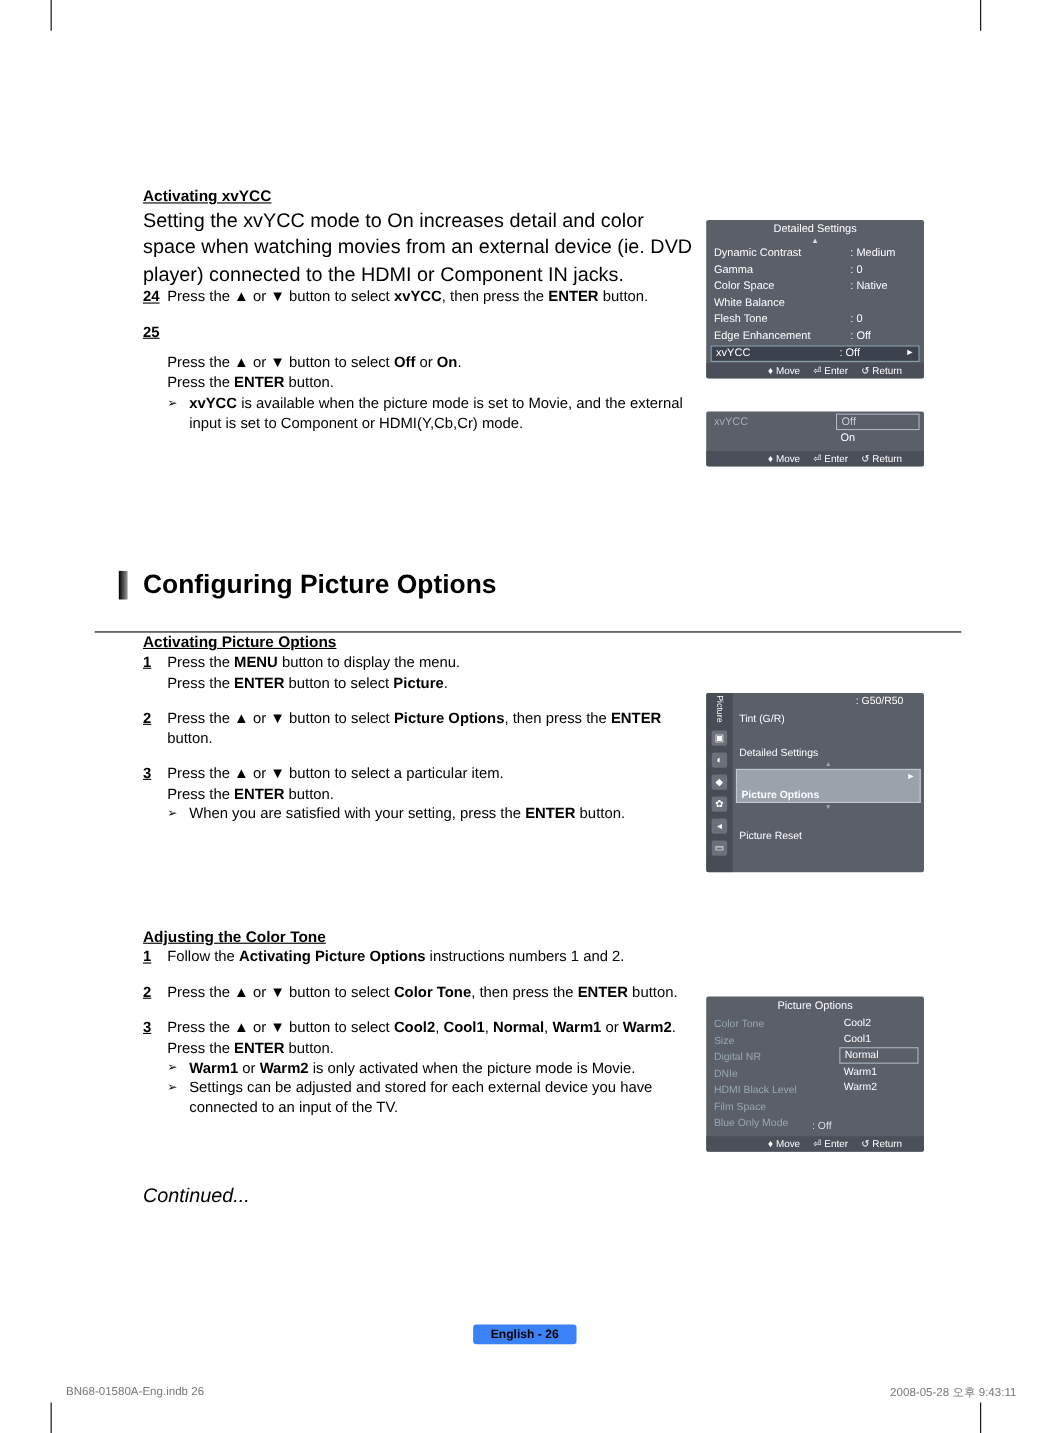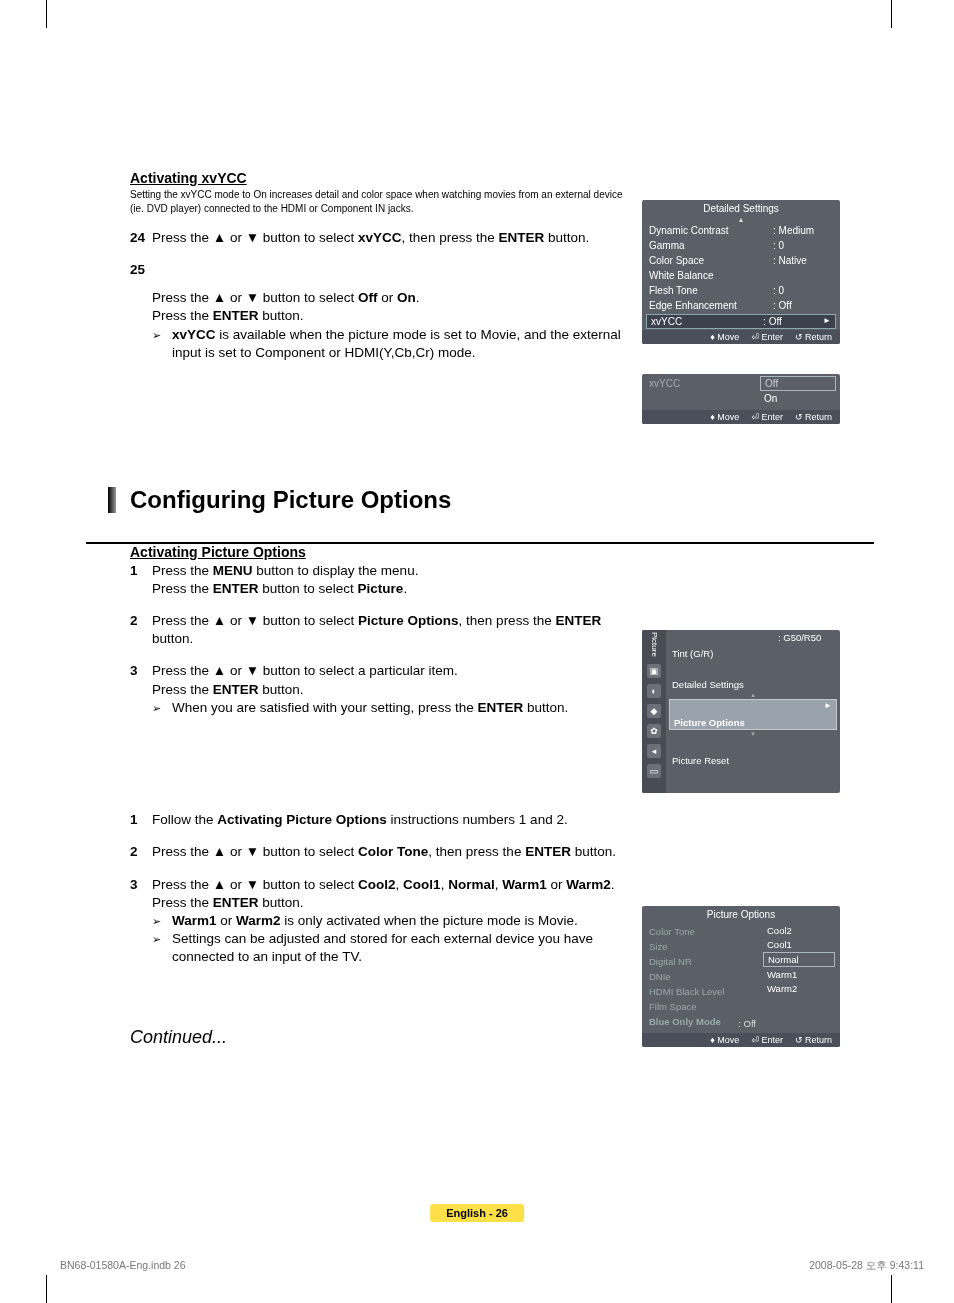--- a/index.html
+++ b/index.html
@@ -6,42 +6,42 @@
   .page { width:954px; height:1303px; position:relative; box-sizing:border-box; padding:170px 80px 40px 130px; }
 
   
   .crop { position:absolute; background:#000; }
   .crop.tlv { left:46px; top:0; width:1px; height:28px; }
   .crop.trv { right:62px; top:0; width:1px; height:28px; }
   .crop.blv { left:46px; bottom:0; width:1px; height:28px; }
   .crop.brv { right:62px; bottom:0; width:1px; height:28px; }
 
   .subhead { font-weight:bold; text-decoration:underline; font-size:14px; margin-bottom:2px; }
-  .body-text { font-size:10px; line-height:1.35; margin-bottom:14px; max-width:500px; }
+  .body-text { font-size:18px; line-height:1.35; max-width:500px; }
   .steps { display:grid; grid-template-columns:22px 1fr; row-gap:0; font-size:13.5px; line-height:1.35; max-width:500px; }
-  .steps .num { font-weight:bold; }
+  .steps .num { font-weight:bold;text-decoration:underline; }
   .steps .txt { margin-bottom:14px; }
   .bullet { display:grid; grid-template-columns:18px 1fr; column-gap:2px; }
   .arrow { font-size:11px; position:relative; top:2px; }
 
   .section-title-wrap { margin-top:110px; margin-bottom:28px; display:flex; align-items:center; gap:14px; }
   .title-mark { width:8px; height:26px; background:linear-gradient(to right,#000,#999); }
   .section-title { font-size:24px; font-weight:bold; }
   .title-underline { height:1.5px; background:#000; margin-top:4px; margin-left:-22px; }
 
   
   .osd { position:absolute; background:#5a5f68; color:#fff; font-size:10px; border-radius:2px; overflow:hidden; }
   .osd .hdr { text-align:center; padding:3px 0 2px; font-size:10px; }
   .osd .tri-up,.osd .tri-dn { text-align:center; font-size:7px; line-height:7px; color:#ddd; }
   .osd .row { display:flex; padding:2px 7px; }
   .osd .row .lbl { flex:1; }
   .osd .row .val { width:60px; }
   .osd .row.sel { background:#3b414d; border:1px solid #8da7af; margin:1px 4px; padding:1px 4px; }
   .osd .row.sel .play { font-size:8px; }
-  .osd .ftr { background:#4a4f59; display:flex; justify-content:flex-end; gap:12px; padding:2px 8px; font-size:9px; }
+  .osd .ftr { background:#4a4f59; display:flex; justify-content:flex-end; gap:12px; padding:2px 20px; font-size:9px; }
 
   .osd2 { top:374px; left:642px; width:198px; }
   .osd2 .body { display:flex; }
   .osd2 .label-col { flex:1; padding:4px 7px; color:#aab; }
   .osd2 .opts { width:76px; padding:2px 4px 4px 0; }
   .osd2 .opt { padding:1px 4px; margin-bottom:1px; font-size:10px; }
   .osd2 .opt.sel { border:1px solid #aab6c0; color:#ccc; }
 
   .osd3 { top:630px; left:642px; width:198px; height:163px; display:flex; }
   .osd3 .sidebar { width:24px; background:#474c55; display:flex; flex-direction:column; align-items:center; padding-top:2px; }
@@ -60,21 +60,21 @@
   .osd4 .labels { flex:1; padding:0 7px; }
   .osd4 .labels div { padding:2px 0; color:#9aa; font-size:9.5px; }
   .osd4 .opts { width:72px; padding:0 5px 0 0; }
   .osd4 .opt { padding:1px 4px; margin-bottom:1px; font-size:9.5px; }
   .osd4 .opt.sel { border:1px solid #aab6c0; }
   .osd4 .val-extra { font-size:9.5px; color:#ddd; padding:2px 0 0 2px; }
 
   .continued { text-align:left; font-style:italic; font-size:18px; margin-top:46px; max-width:500px; }
 
   .page-tag { position:absolute; left:50%; transform:translateX(-50%); bottom:82px; }
-  .page-tag .pill { background:#fde047; padding:3px 16px; border-radius:3px; font-size:11px; font-weight:bold; }
+  .page-tag .pill { background:#3b82f6; padding:3px 16px; border-radius:3px; font-size:11px; font-weight:bold; }
 
   .print-footer { position:absolute; bottom:30px; left:60px; right:30px; display:flex; justify-content:space-between; font-size:10.5px; color:#777; }
 </style>
 </head>
 <body>
 
 <div class="page">
   <div class="crop tlv"></div>
     <div class="crop trv"></div>
   <div class="crop blv"></div>
@@ -199,20 +199,21 @@
           <span class="play">►</span>
         </div>
       <div class="dots">▼</div>
       <div class="mrow">
           <span class="lbl">Picture Reset</span>
         </div>
     </div>
   </div>
 
   <div style="height:80px;"></div>
+  <div class="subhead">Adjusting the Color Tone</div>
   <div class="steps">
     <div class="num">1</div>
     <div class="txt">Follow the <b>Activating Picture Options</b> instructions numbers 1 and 2.</div>
     <div class="num">2</div>
     <div class="txt">Press the ▲ or ▼ button to select <b>Color Tone</b>, then press the <b>ENTER</b> button.</div>
     <div class="num">3</div>
     <div class="txt">Press the ▲ or ▼ button to select <b>Cool2</b>, <b>Cool1</b>, <b>Normal</b>, <b>Warm1</b> or <b>Warm2</b>.<br>Press the <b>ENTER</b> button.
       <div class="bullet">
           <div class="arrow">➢</div>
           <div><b>Warm1</b> or <b>Warm2</b> is only activated when the picture mode is Movie.</div>
@@ -228,21 +229,21 @@
     <div class="hdr">Picture Options</div>
     <div class="body">
       <div class="labels">
         <div>Color Tone</div>
         <div>Size</div>
         <div>Digital NR</div>
         <div>DNIe</div>
         <div>HDMI Black Level</div>
         <div>Film Space</div>
         <div style="display:flex;">
-            <span style="flex:1;font-weight:bold;">Blue Only Mode</span>
+            <span style="flex:1;">Blue Only Mode</span>
             <span class="val-extra">: Off</span>
           </div>
       </div>
       <div class="opts">
         <div class="opt">Cool2</div>
         <div class="opt">Cool1</div>
         <div class="opt sel">Normal</div>
         <div class="opt">Warm1</div>
         <div class="opt">Warm2</div>
       </div>

